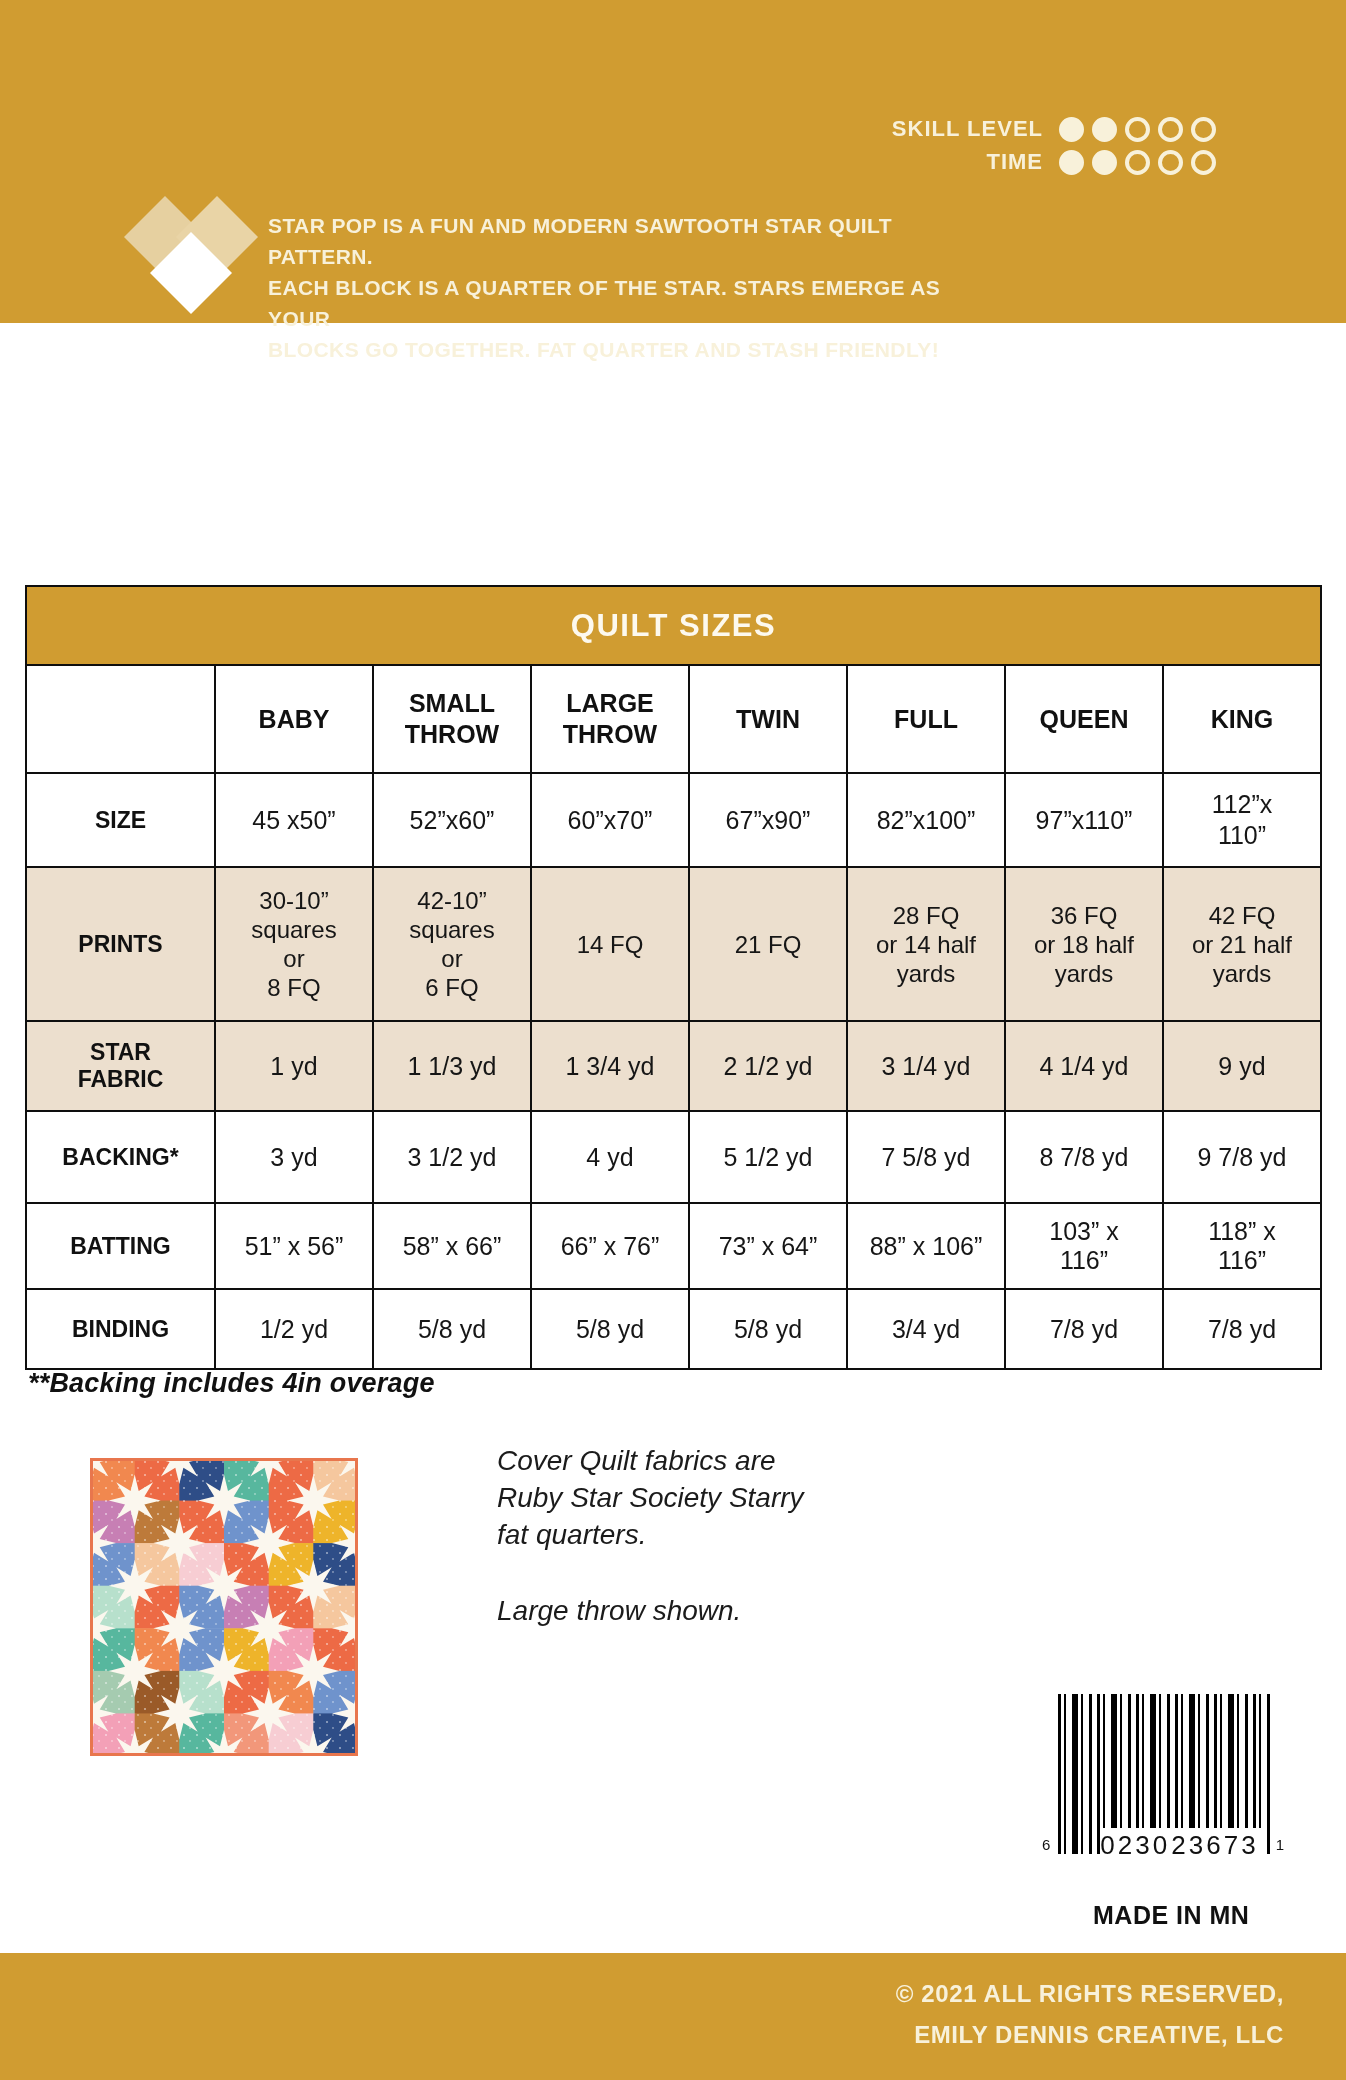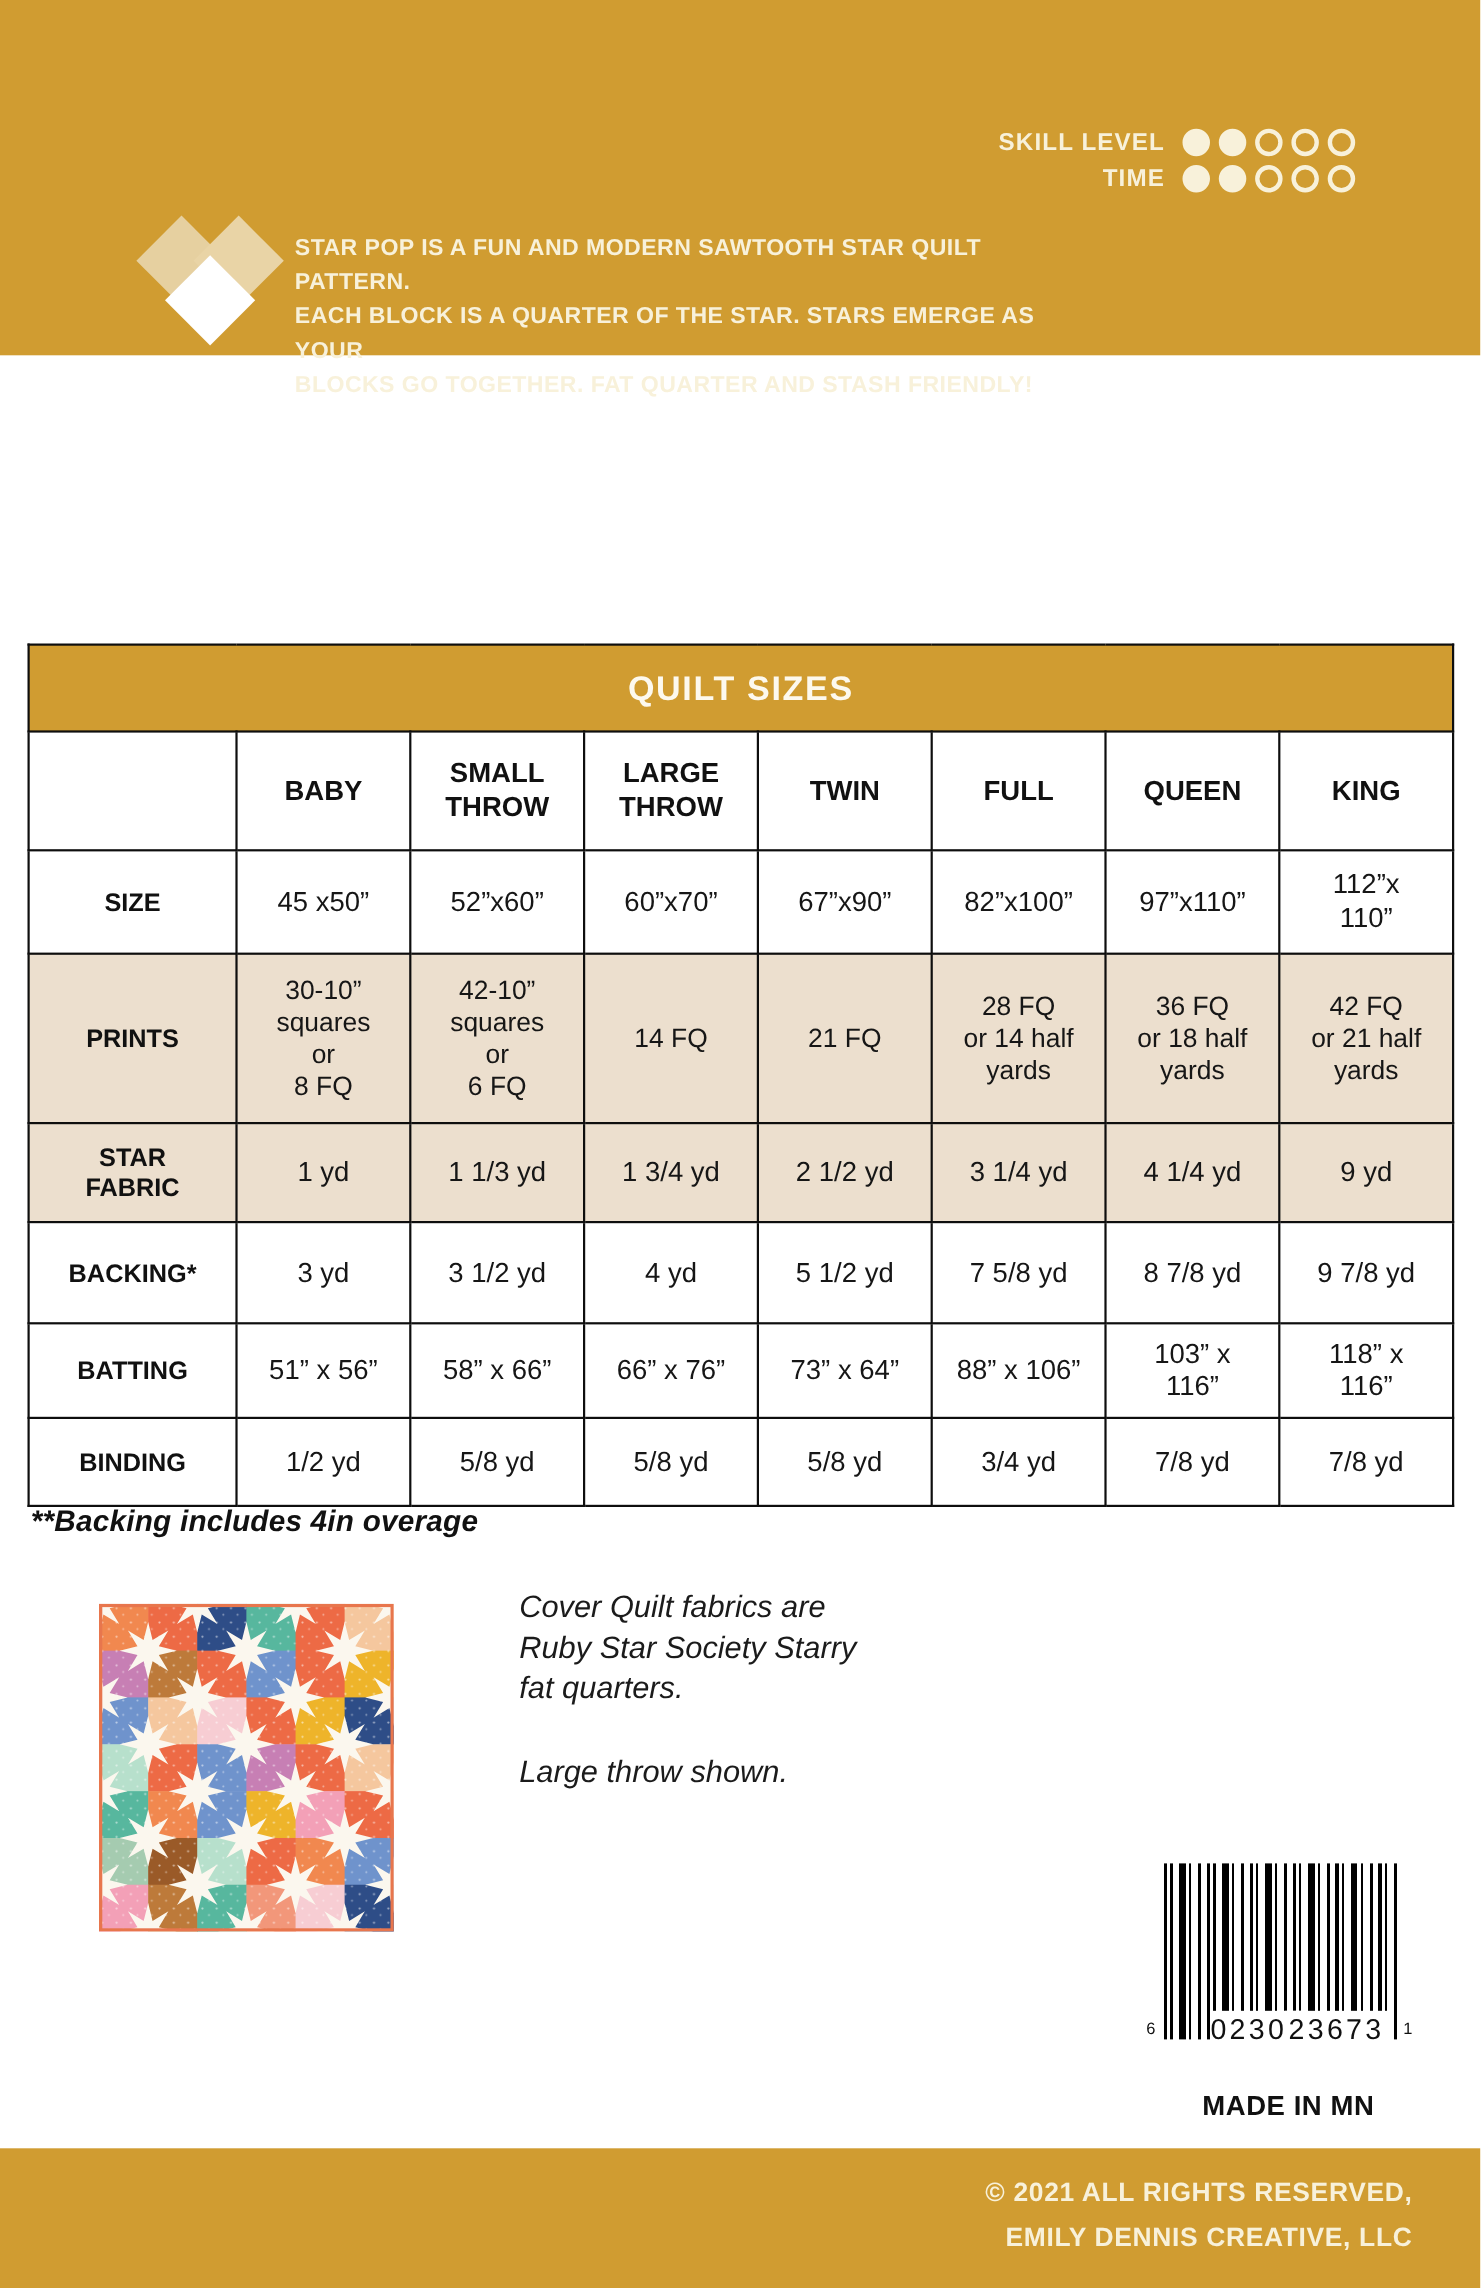--- a/index.html
+++ b/index.html
@@ -1,21 +1,21 @@
 <!DOCTYPE html>
 <html><head>
 <meta charset="utf-8">
 <style>
   html,body{margin:0;padding:0;background:#ffffff;}
   .page{position:relative;width:1346px;height:2080px;background:#ffffff;
         font-family:"Liberation Sans",sans-serif;color:#111;overflow:hidden;}
 
   
   .banner{position:absolute;left:0;top:0;width:1346px;height:323px;background:#d09c31;}
-  .meters{position:absolute;top:116px;right:114px;display:grid;grid-template-columns:auto auto;
+  .meters{position:absolute;top:116px;right:130px;display:grid;grid-template-columns:auto auto;
           grid-column-gap:16px;grid-row-gap:7px;align-items:center;margin-left:42px;}
   .meter-label{justify-self:end;color:#f8f1da;font-weight:bold;font-size:22px;letter-spacing:1px;}
   .dots{display:flex;gap:8px;}
   .dot{width:25px;height:25px;border-radius:50%;border:4px solid #f8f1da;box-sizing:border-box;}
   .dot.filled{background:#f8f1da;}
 
   .logo{position:absolute;left:132px;top:196px;width:124px;height:110px;}
   .logo .d{position:absolute;width:58px;height:58px;transform:rotate(45deg);}
   .logo .d1{left:4px;top:12px;background:#e6d0a0;}
   .logo .d2{left:56px;top:12px;background:#e9d4a6;}
@@ -44,21 +44,21 @@
   .r-backing td{height:86px;}
   .r-batting td{height:80px;}
   .r-batting .cell{line-height:29px;}
   .r-binding td{height:74px;margin-top:12px;}
 
   .footnote{position:absolute;left:28px;top:1368px;font-size:27px;font-weight:bold;
             font-style:italic;letter-spacing:0.2px;}
 
   
   .quilt{position:absolute;left:90px;top:1458px;width:268px;height:300px;line-height:0;}
-  .cover-note{position:absolute;left:472px;top:1442px;font-size:28px;font-style:italic;
+  .cover-note{position:absolute;left:497px;top:1442px;font-size:28px;font-style:italic;
               line-height:37px;color:#1b1b1b;white-space:pre-line;}
   .cover-note-2{top:1592px;}
 
   .barcode{position:absolute;left:1042px;top:1694px;width:240px;height:200px;background:#fff;}
   .bars{position:absolute;left:16px;right:12px;top:0;height:160px;
         background:repeating-linear-gradient(90deg,
           #000 0 3px,#fff 3px 6px,#000 6px 8px,#fff 8px 14px,
           #000 14px 20px,#fff 20px 23px,#000 23px 25px,#fff 25px 31px,
           #000 31px 34px,#fff 34px 39px);}
   .bc-group{position:absolute;height:30px;top:134px;background:#fff;text-align:center;

